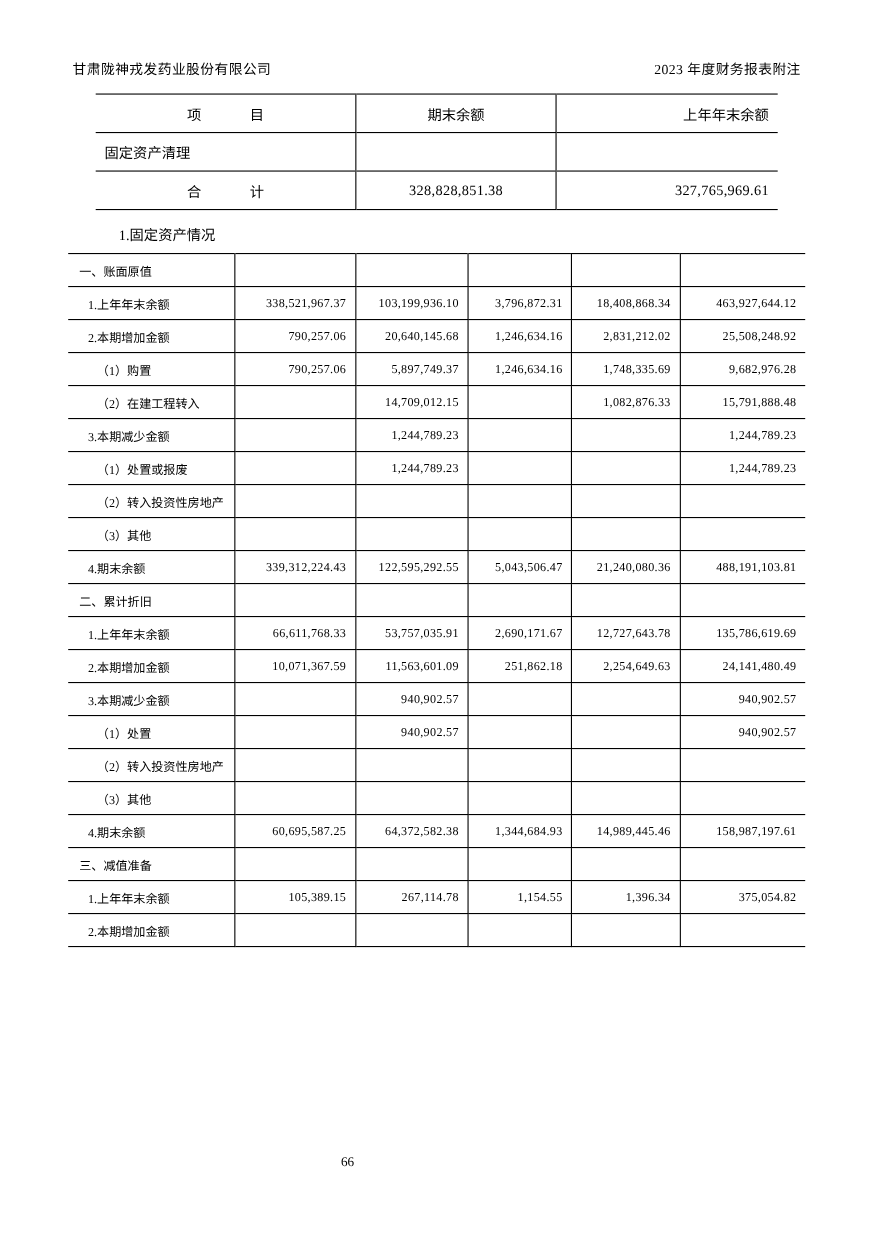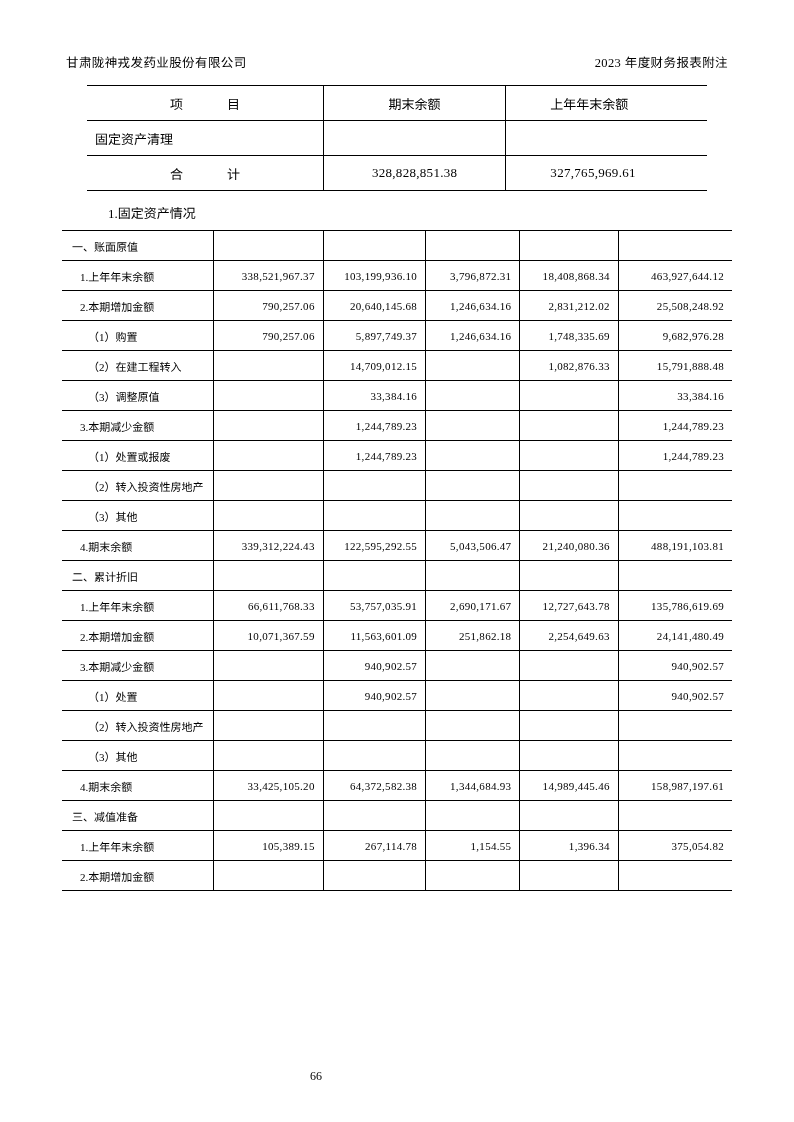--- a/index.html
+++ b/index.html
@@ -68,21 +68,21 @@
     width: 262px;
     text-align: left;
   }
   .summary-table .c2 {
     width: 190px;
     text-align: center;
     border-left: 1px solid #000;
   }
   .summary-table .c3 {
     width: 168px;
-    text-align: left;
+    text-align: right;
     border-left: 1px solid #000;
     padding-left: 44px;
   }
   .summary-table .hdr .c1 {
     text-align: center;
     letter-spacing: 6px;
     padding-left: 14px;
   }
   .summary-table .total .c1 {
     text-align: center;
@@ -145,21 +145,21 @@
   }
   .fa-table tr.head td.item { padding-left: 4px; }
   .fa-table tr.head td.num  { text-align: center; padding-right: 4px; }
 
   .indent1 { padding-left: 18px !important; }
   .indent2 { padding-left: 26px !important; }
 
   
   .page-number {
     position: absolute;
-    bottom: 38px;
+    bottom: 58px;
     left: 0;
     width: 632px;
     text-align: center;
     font-size: 12px;
     margin-top: 24px;
   }
 </style>
 </head>
 <body>
 
@@ -237,28 +237,20 @@
       </tr>
       <tr>
         <td class="item indent2">（2）在建工程转入</td>
         <td class="num"></td>
         <td class="num">14,709,012.15</td>
         <td class="num"></td>
         <td class="num">1,082,876.33</td>
         <td class="num last">15,791,888.48</td>
       </tr>
       <tr>
-        <td class="item indent2">（3）调整原值</td>
-        <td class="num"></td>
-        <td class="num">33,384.16</td>
-        <td class="num"></td>
-        <td class="num"></td>
-        <td class="num last">33,384.16</td>
-      </tr>
-      <tr>
         <td class="item indent1">3.本期减少金额</td>
         <td class="num"></td>
         <td class="num">1,244,789.23</td>
         <td class="num"></td>
         <td class="num"></td>
         <td class="num last">1,244,789.23</td>
       </tr>
       <tr>
         <td class="item indent2">（1）处置或报废</td>
         <td class="num"></td>
@@ -342,21 +334,21 @@
       <tr>
         <td class="item indent2">（3）其他</td>
         <td class="num"></td>
         <td class="num"></td>
         <td class="num"></td>
         <td class="num"></td>
         <td class="num last"></td>
       </tr>
       <tr>
         <td class="item indent1">4.期末余额</td>
-        <td class="num">33,425,105.20</td>
+        <td class="num">60,695,587.25</td>
         <td class="num">64,372,582.38</td>
         <td class="num">1,344,684.93</td>
         <td class="num">14,989,445.46</td>
         <td class="num last">158,987,197.61</td>
       </tr>
       <tr>
         <td class="item">三、减值准备</td>
         <td class="num"></td>
         <td class="num"></td>
         <td class="num"></td>

